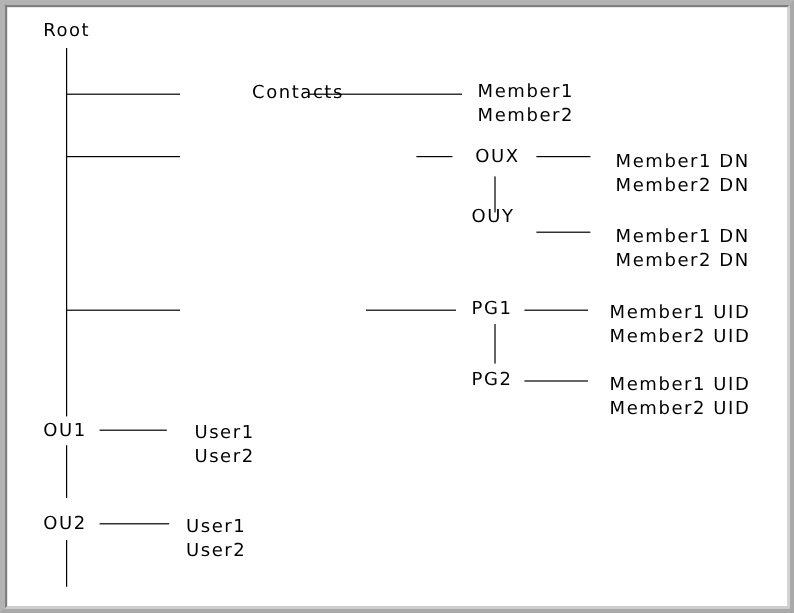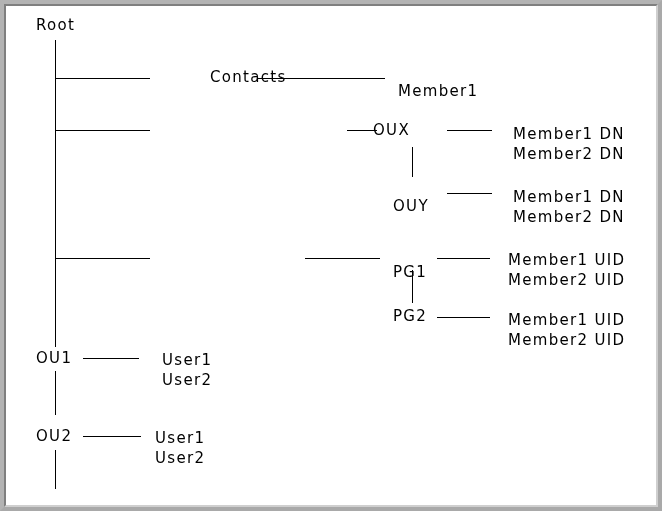--- a/index.html
+++ b/index.html
@@ -41,41 +41,42 @@
 </style>
 </head>
 <body>
 
 <div class="page">
 
   <div class="label" style="left:36px; top:17px;">Root</div>
 
   <div class="label" style="left:166px; top:69px;margin-left:44px;">Contacts</div>
 
-  <div class="label members" style="left:398px; top:81px;">
+  <div class="label members" style="left:398px; top:66px;">
     <div>Member1</div>
+    <div>Member2</div>
   </div>
 
 
-  <div class="label" style="left:373px; top:122px;text-align:right;">OUX</div>
+  <div class="label" style="left:396px; top:122px;text-align:right;">OUX</div>
 
   <div class="label members" style="left:513px; top:124px;">
     <div>Member1 DN</div>
     <div>Member2 DN</div>
   </div>
 
-  <div class="label" style="left:393px; top:198px;">OUY</div>
+  <div class="label" style="left:393px; top:172px;">OUY</div>
 
   <div class="label members" style="left:513px; top:187px;">
     <div>Member1 DN</div>
     <div>Member2 DN</div>
   </div>
 
 
-  <div class="label" style="left:393px; top:264px;">PG1</div>
+  <div class="label" style="left:393px; top:249px;">PG1</div>
 
   <div class="label members" style="left:508px; top:250px;">
     <div>Member1 UID</div>
     <div>Member2 UID</div>
   </div>
 
   <div class="label" style="left:393px; top:308px;">PG2</div>
 
   <div class="label members" style="left:508px; top:310px;">
     <div>Member1 UID</div>

